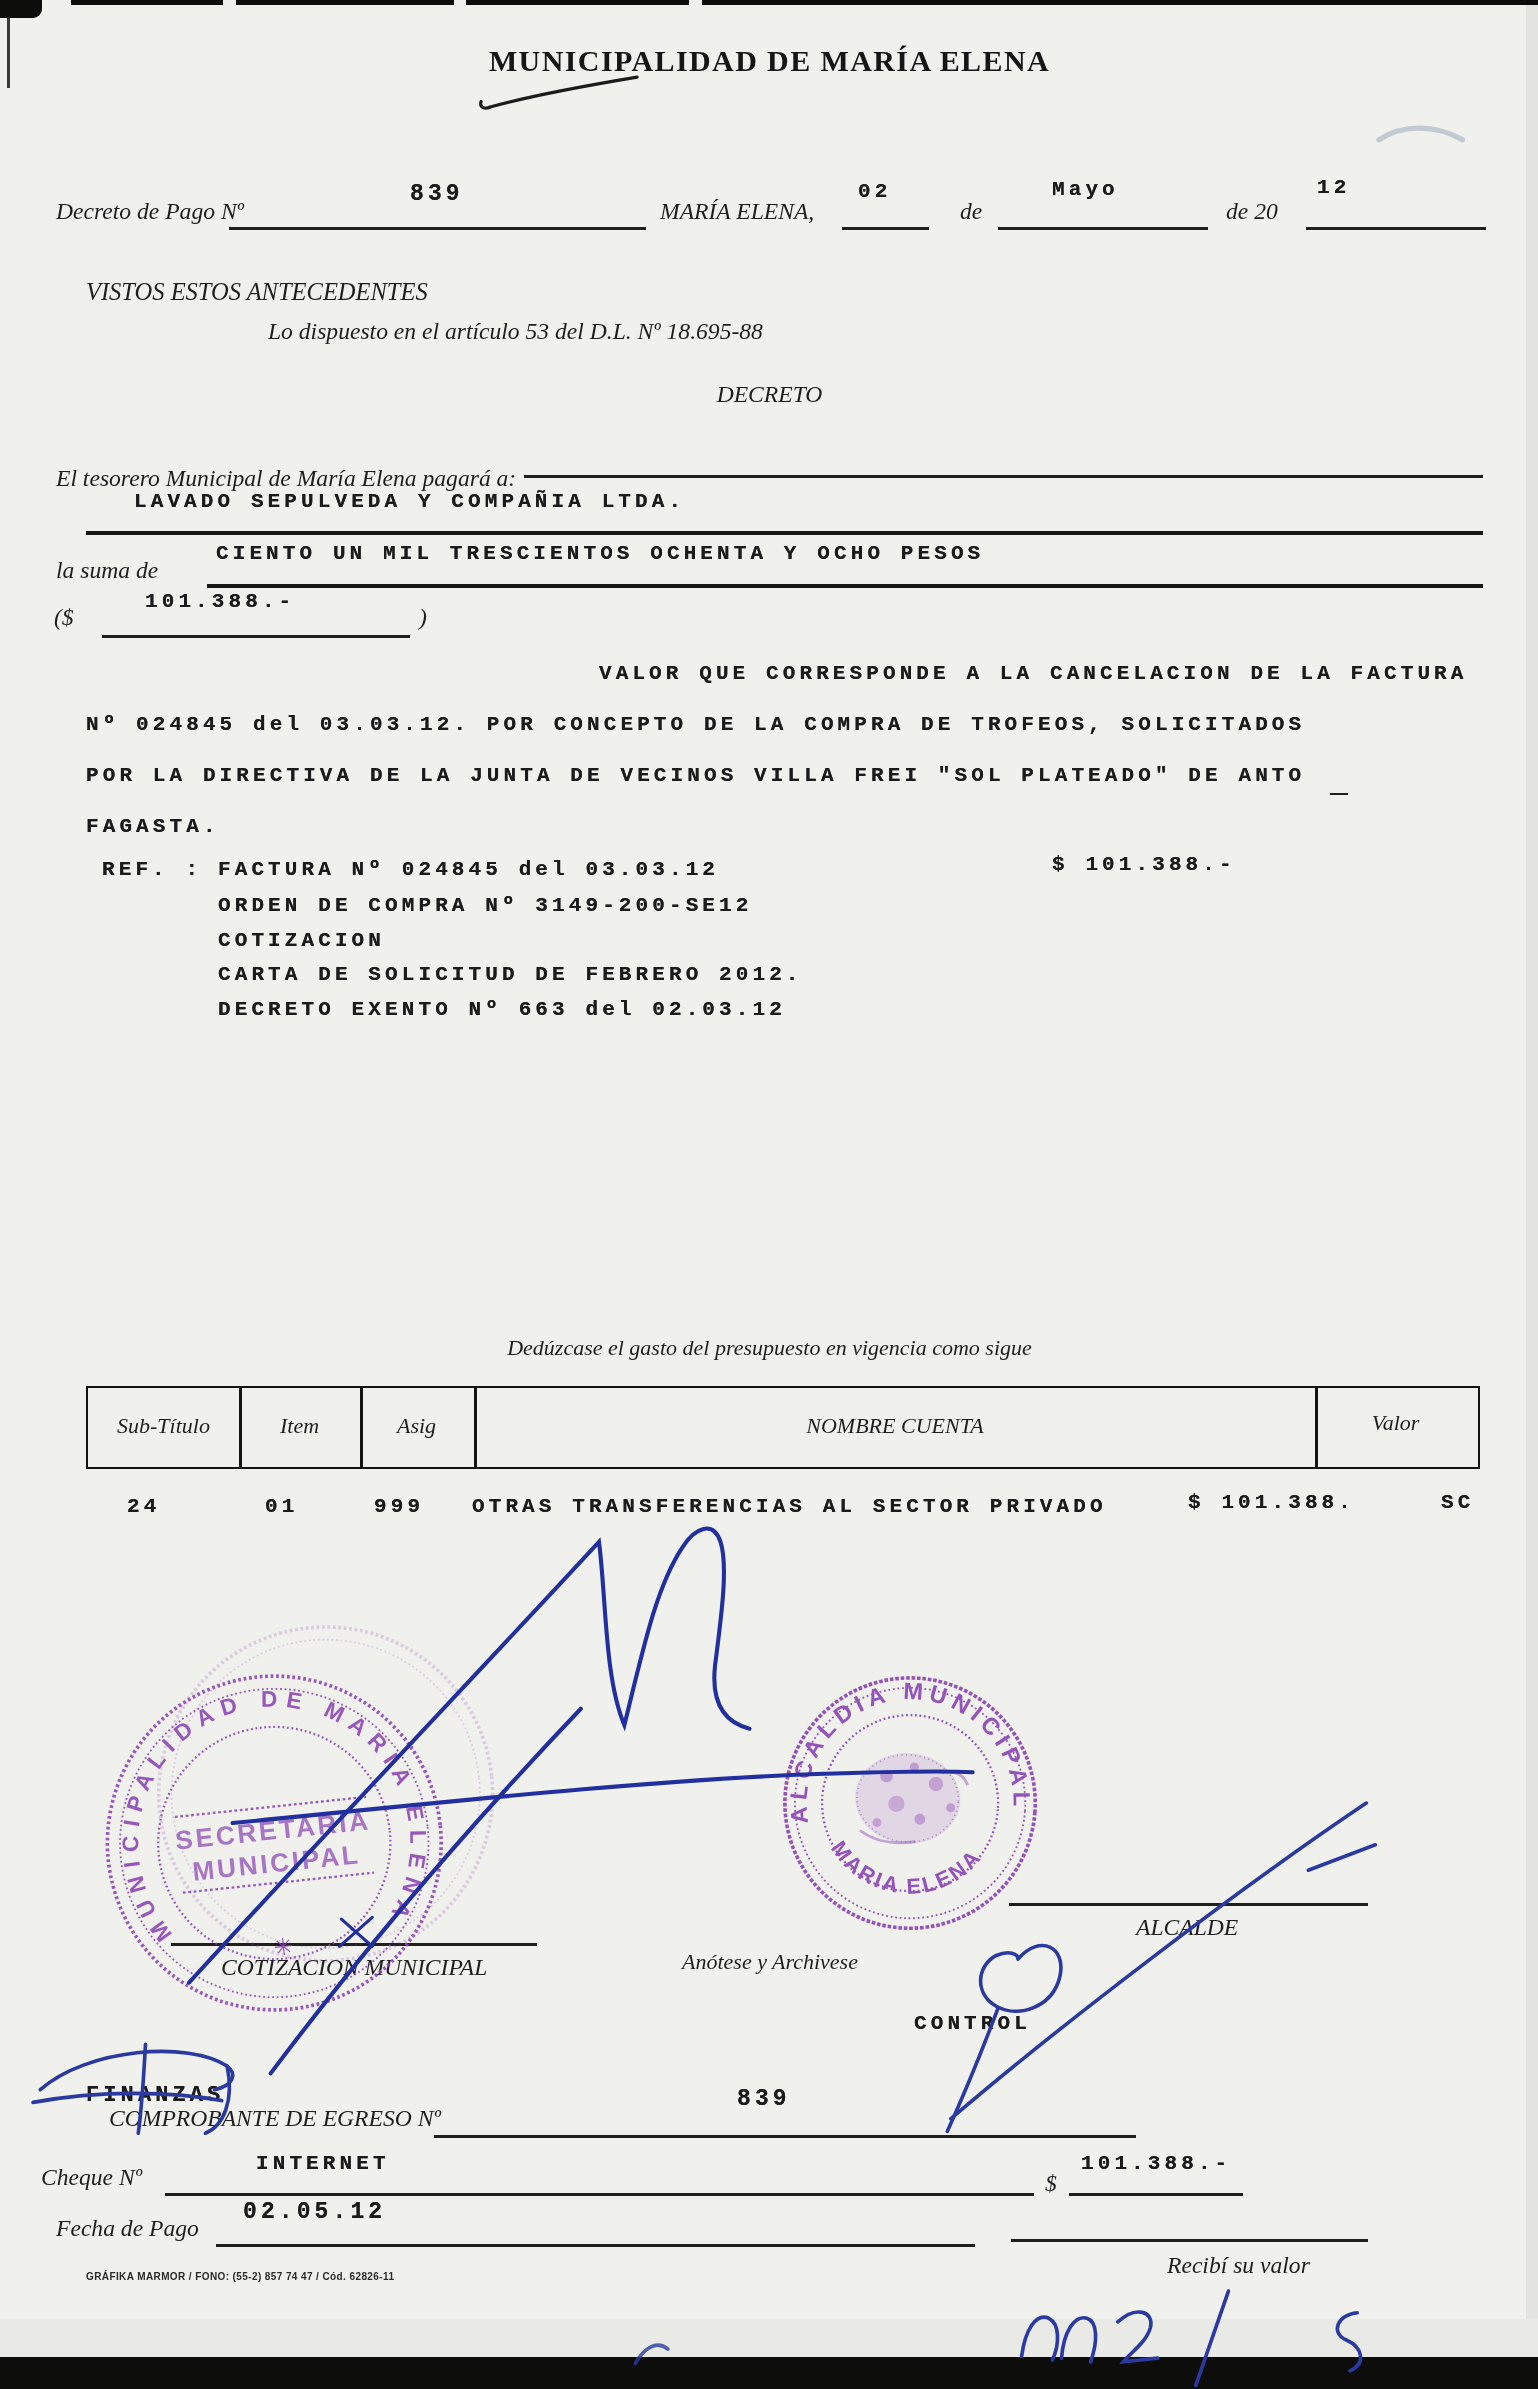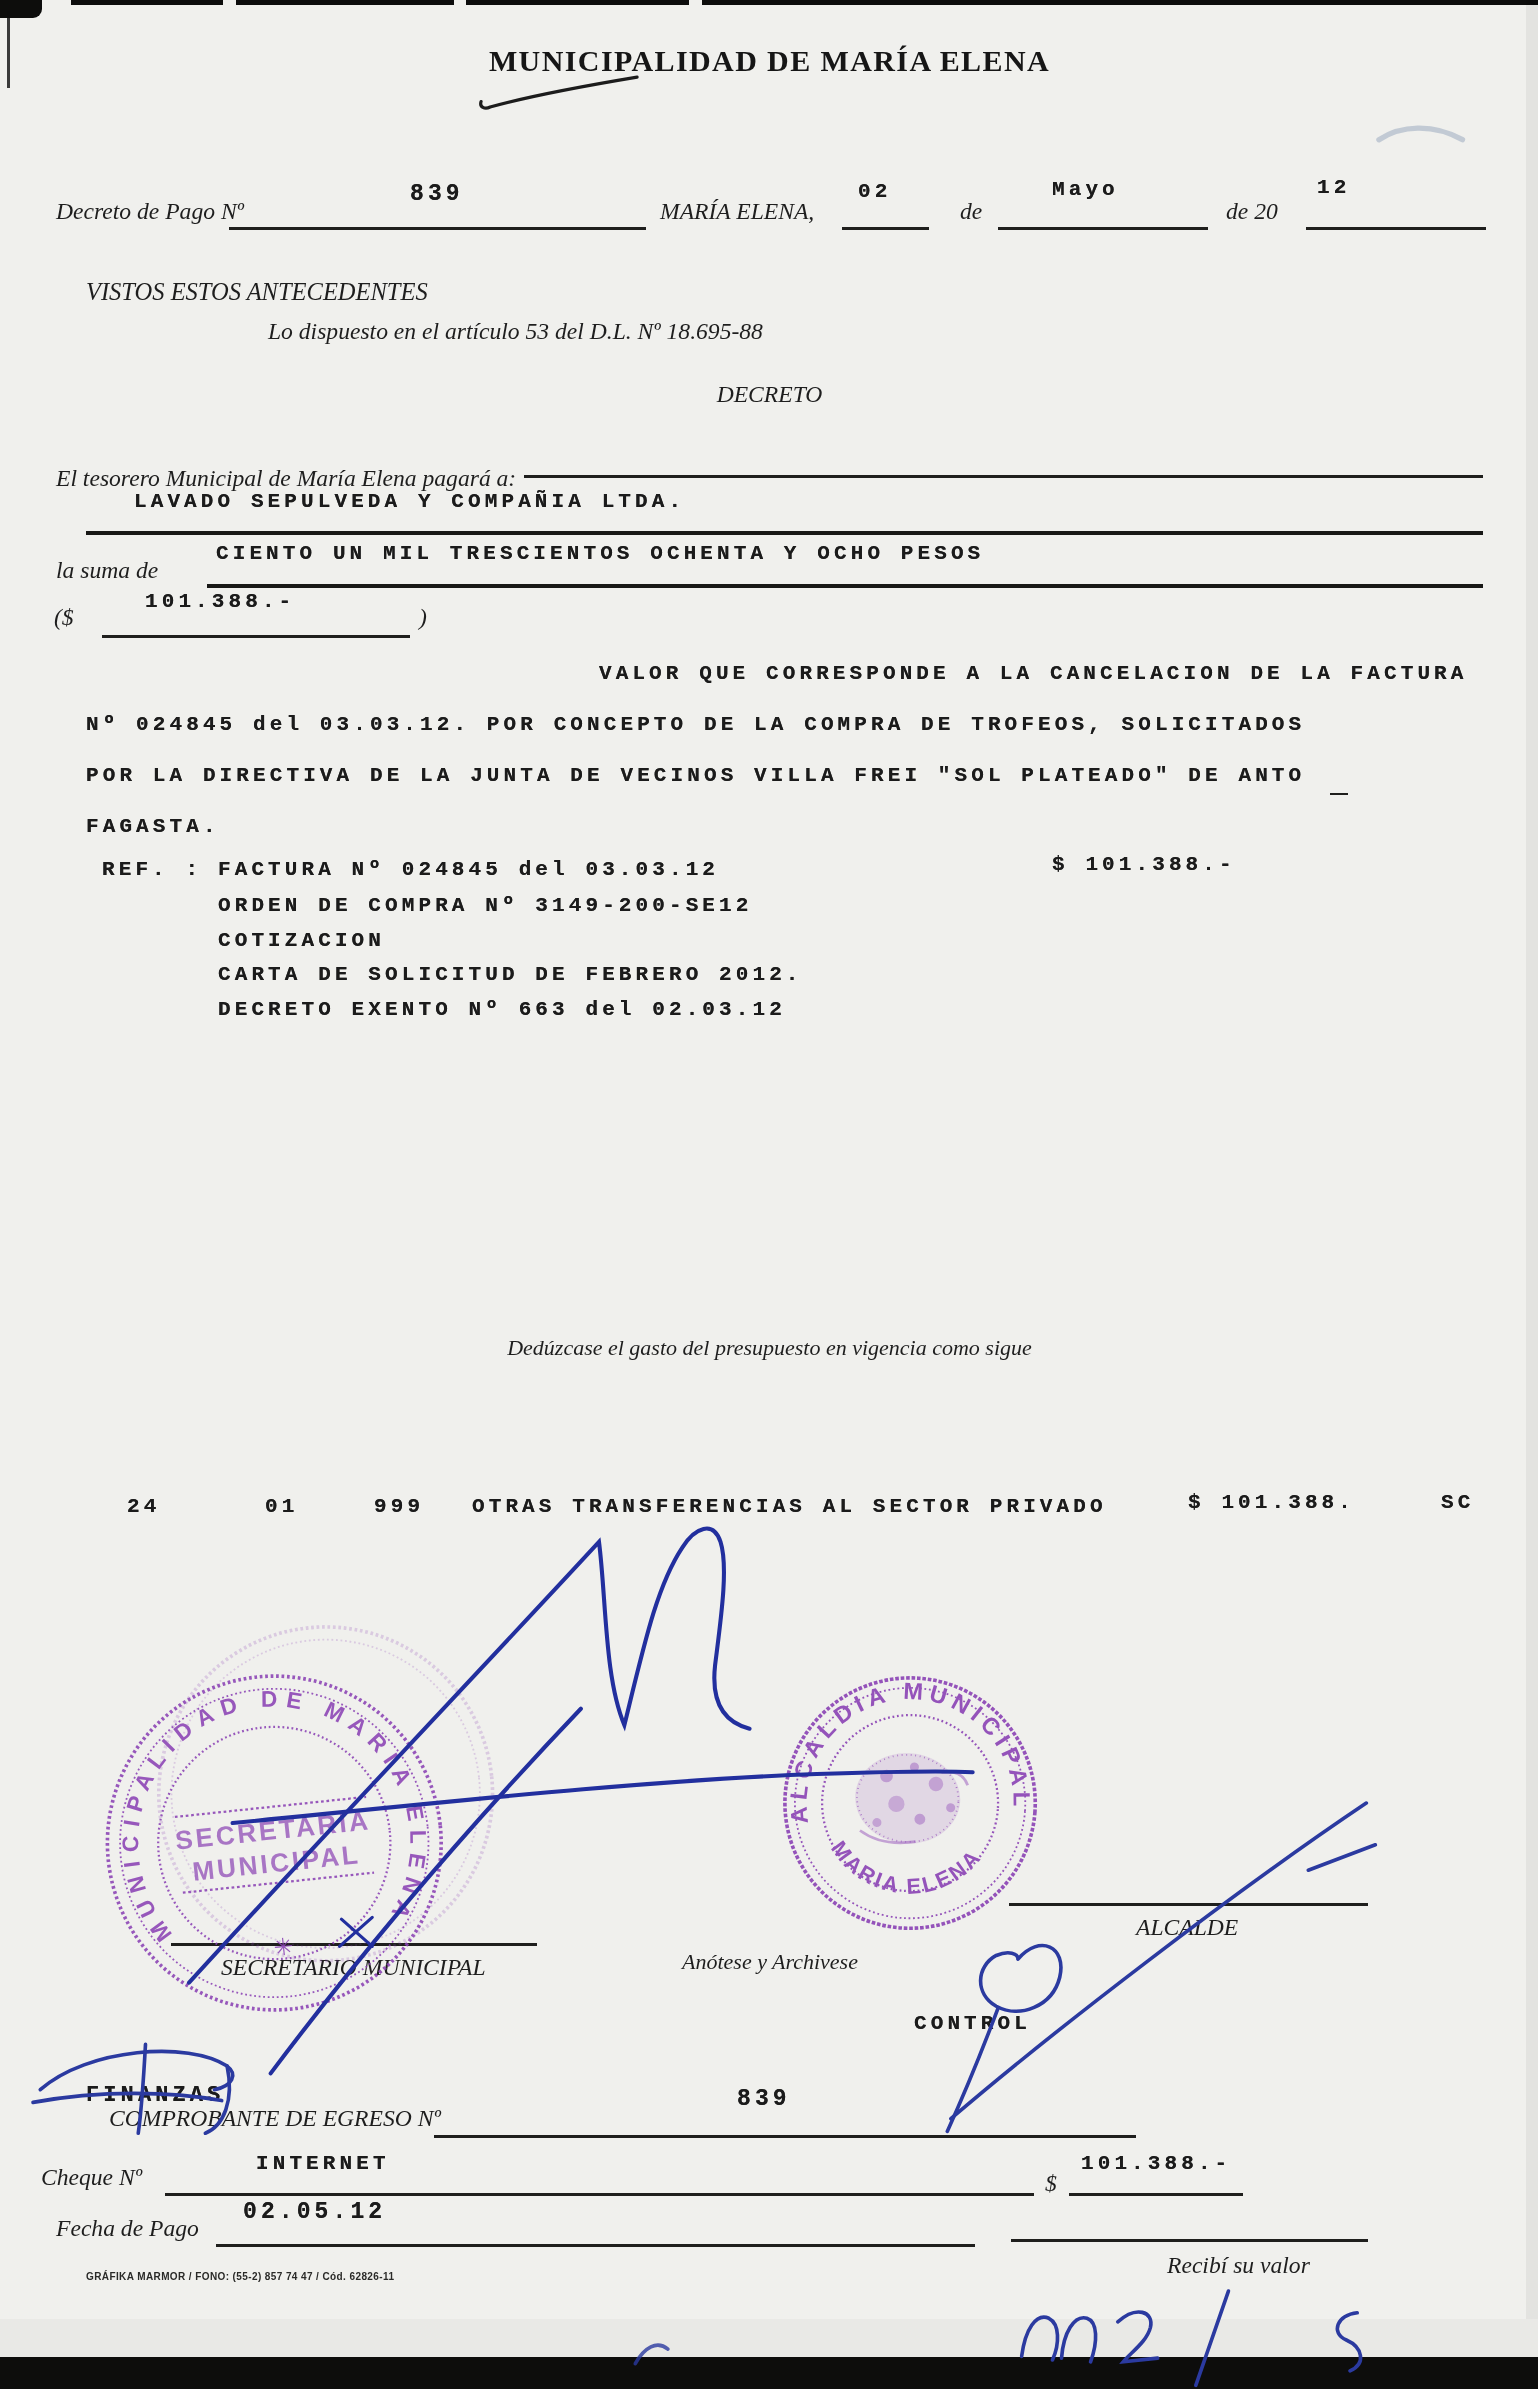--- a/index.html
+++ b/index.html
@@ -77,29 +77,40 @@
 
   <div class="abs tw" style="left:102px;top:858px;">REF. :</div>
   <div class="abs tw" style="left:218px;top:858px;">FACTURA Nº 024845 del 03.03.12</div>
   <div class="abs tw" style="left:1052px;top:853px;">$ 101.388.-</div>
   <div class="abs tw" style="left:218px;top:894px;">ORDEN DE COMPRA Nº 3149-200-SE12</div>
   <div class="abs tw" style="left:218px;top:929px;">COTIZACION</div>
   <div class="abs tw" style="left:218px;top:963px;">CARTA DE SOLICITUD DE FEBRERO 2012.</div>
   <div class="abs tw" style="left:218px;top:998px;">DECRETO EXENTO Nº 663 del 02.03.12</div>
 
   <div class="abs ser-sm" style="left:0;top:1335px;width:1539px;text-align:center;">Dedúzcase el gasto del presupuesto en vigencia como sigue</div>
+  <div class="tbl" style="left:86px;top:1386px;width:1394px;height:83px;">
+    <div class="tbl-v" style="left:151px;"></div>
+    <div class="tbl-v" style="left:272px;"></div>
+    <div class="tbl-v" style="left:386px;"></div>
+    <div class="tbl-v" style="left:1227px;"></div>
+    <div class="abs ser-sm" style="left:0;top:25.4px;width:151px;text-align:center;">Sub-Título</div>
+    <div class="abs ser-sm" style="left:151px;top:25.4px;width:121px;text-align:center;">Item</div>
+    <div class="abs ser-sm" style="left:272px;top:25.4px;width:113px;text-align:center;">Asig</div>
+    <div class="abs ser-sm" style="left:386px;top:25.4px;width:842px;text-align:center;">NOMBRE CUENTA</div>
+    <div class="abs ser-sm" style="left:1227px;top:22px;width:161px;text-align:center;">Valor</div>
+  </div>
   <div class="abs tw" style="left:127px;top:1495px;text-align:center;">24</div>
   <div class="abs tw" style="left:265px;top:1495px;">01</div>
   <div class="abs tw" style="left:374px;top:1495px;">999</div>
   <div class="abs tw" style="left:472px;top:1495px;">OTRAS TRANSFERENCIAS AL SECTOR PRIVADO</div>
   <div class="abs tw" style="left:1188px;top:1491px;">$ 101.388.</div>
   <div class="abs tw" style="left:1441px;top:1491px;">SC</div>
 
   <div class="rule" style="left:171px;top:1943px;width:366px;"></div>
-  <div class="abs ser" style="left:221px;top:1954px;">SECRETARIO MUNICIPAL</div>
+  <div class="abs ser" style="left:221px;top:1954px;">COTIZACION MUNICIPAL</div>
   <div class="abs ser-sm" style="left:682px;top:1949px;">Anótese y Archivese</div>
   <div class="rule" style="left:1009px;top:1903px;width:359px;"></div>
   <div class="abs ser" style="left:1136px;top:1914px;">ALCALDE</div>
   <div class="abs tw" style="left:914px;top:2012px;">CONTROL</div>
 
   <div class="abs tw" style="left:86px;top:2083px;font-size:22px;">FINANZAS</div>
   <div class="abs ser" style="left:109px;top:2105px;">COMPROBANTE DE EGRESO Nº</div>
   <div class="abs tw" style="left:737px;top:2086px;font-size:23px;">839</div>
   <div class="rule" style="left:434px;top:2135px;width:702px;"></div>
 

